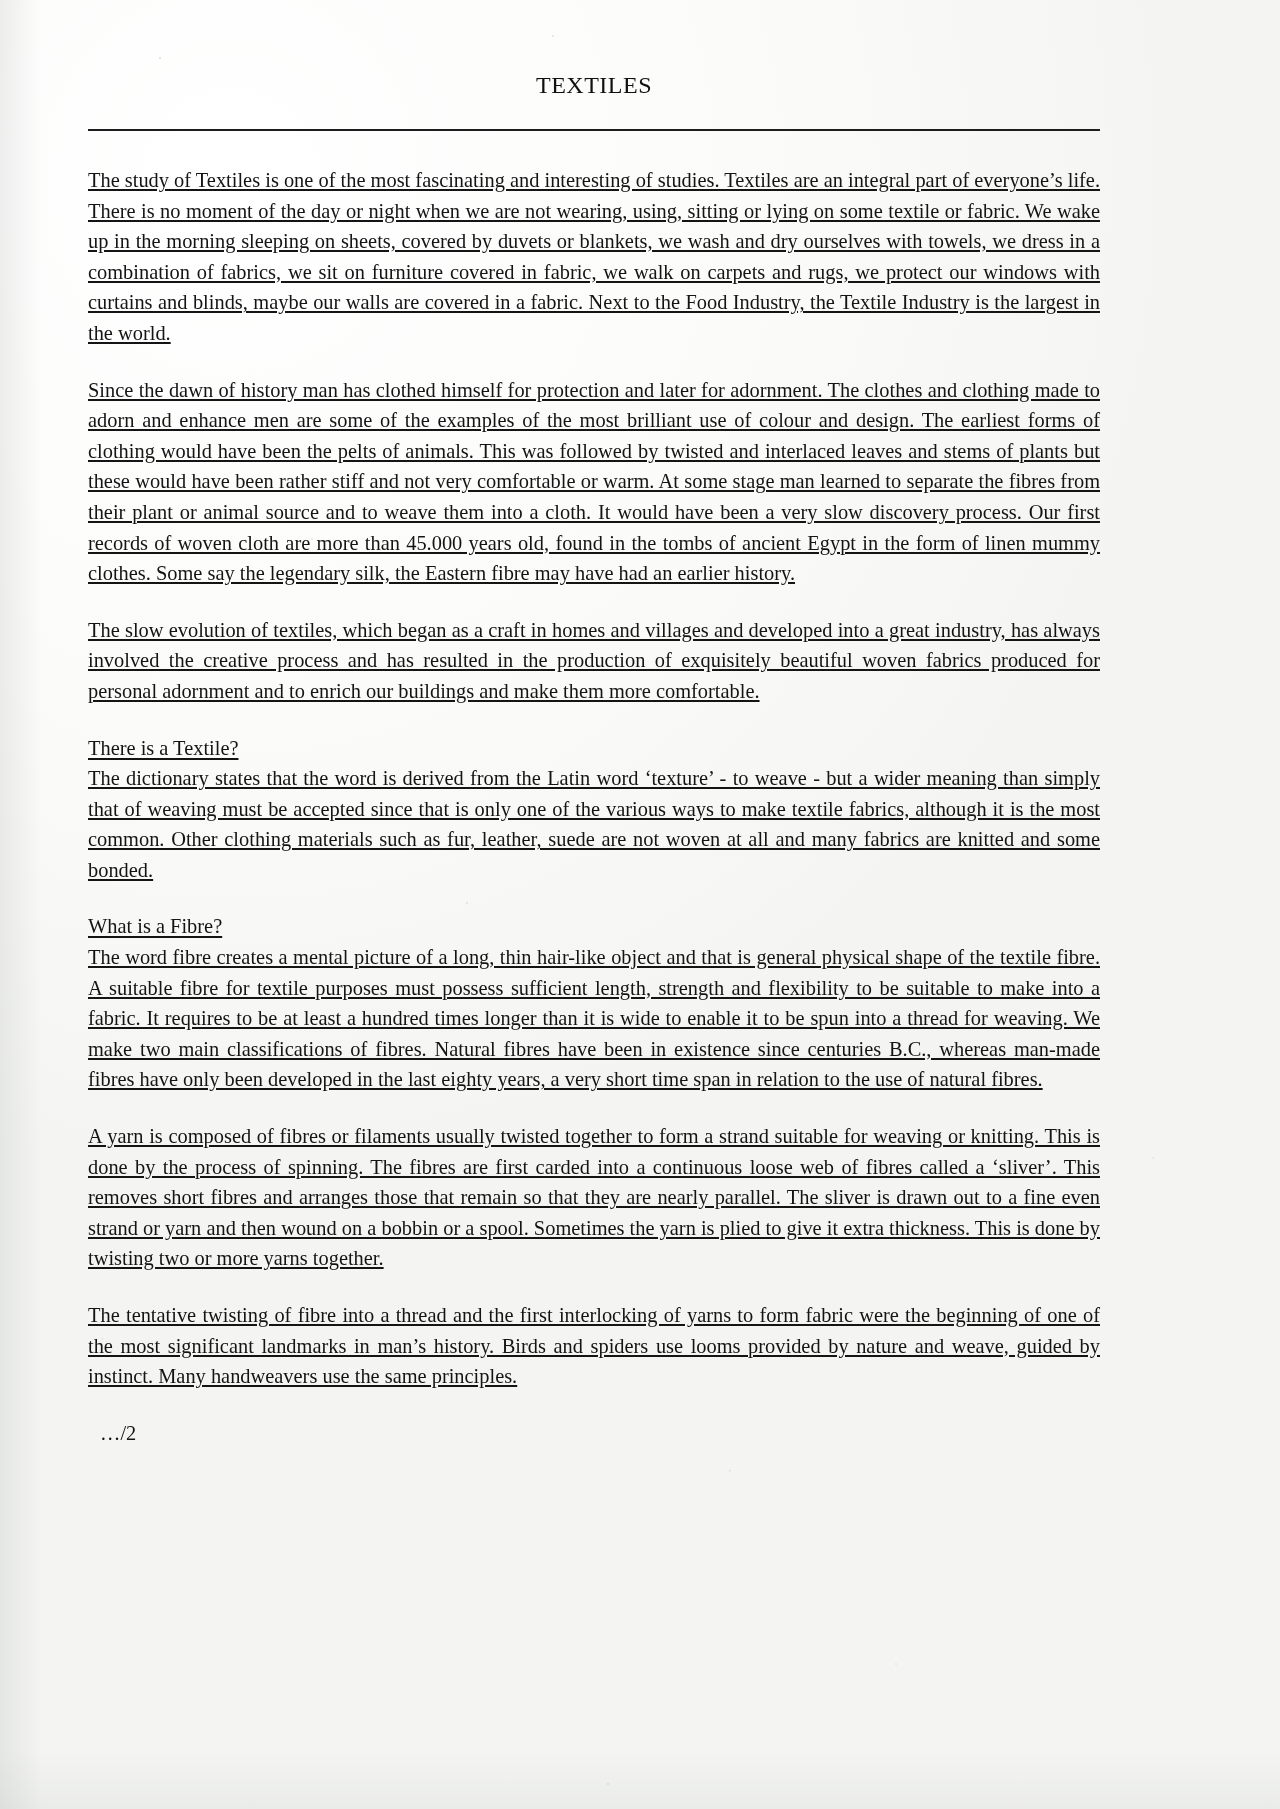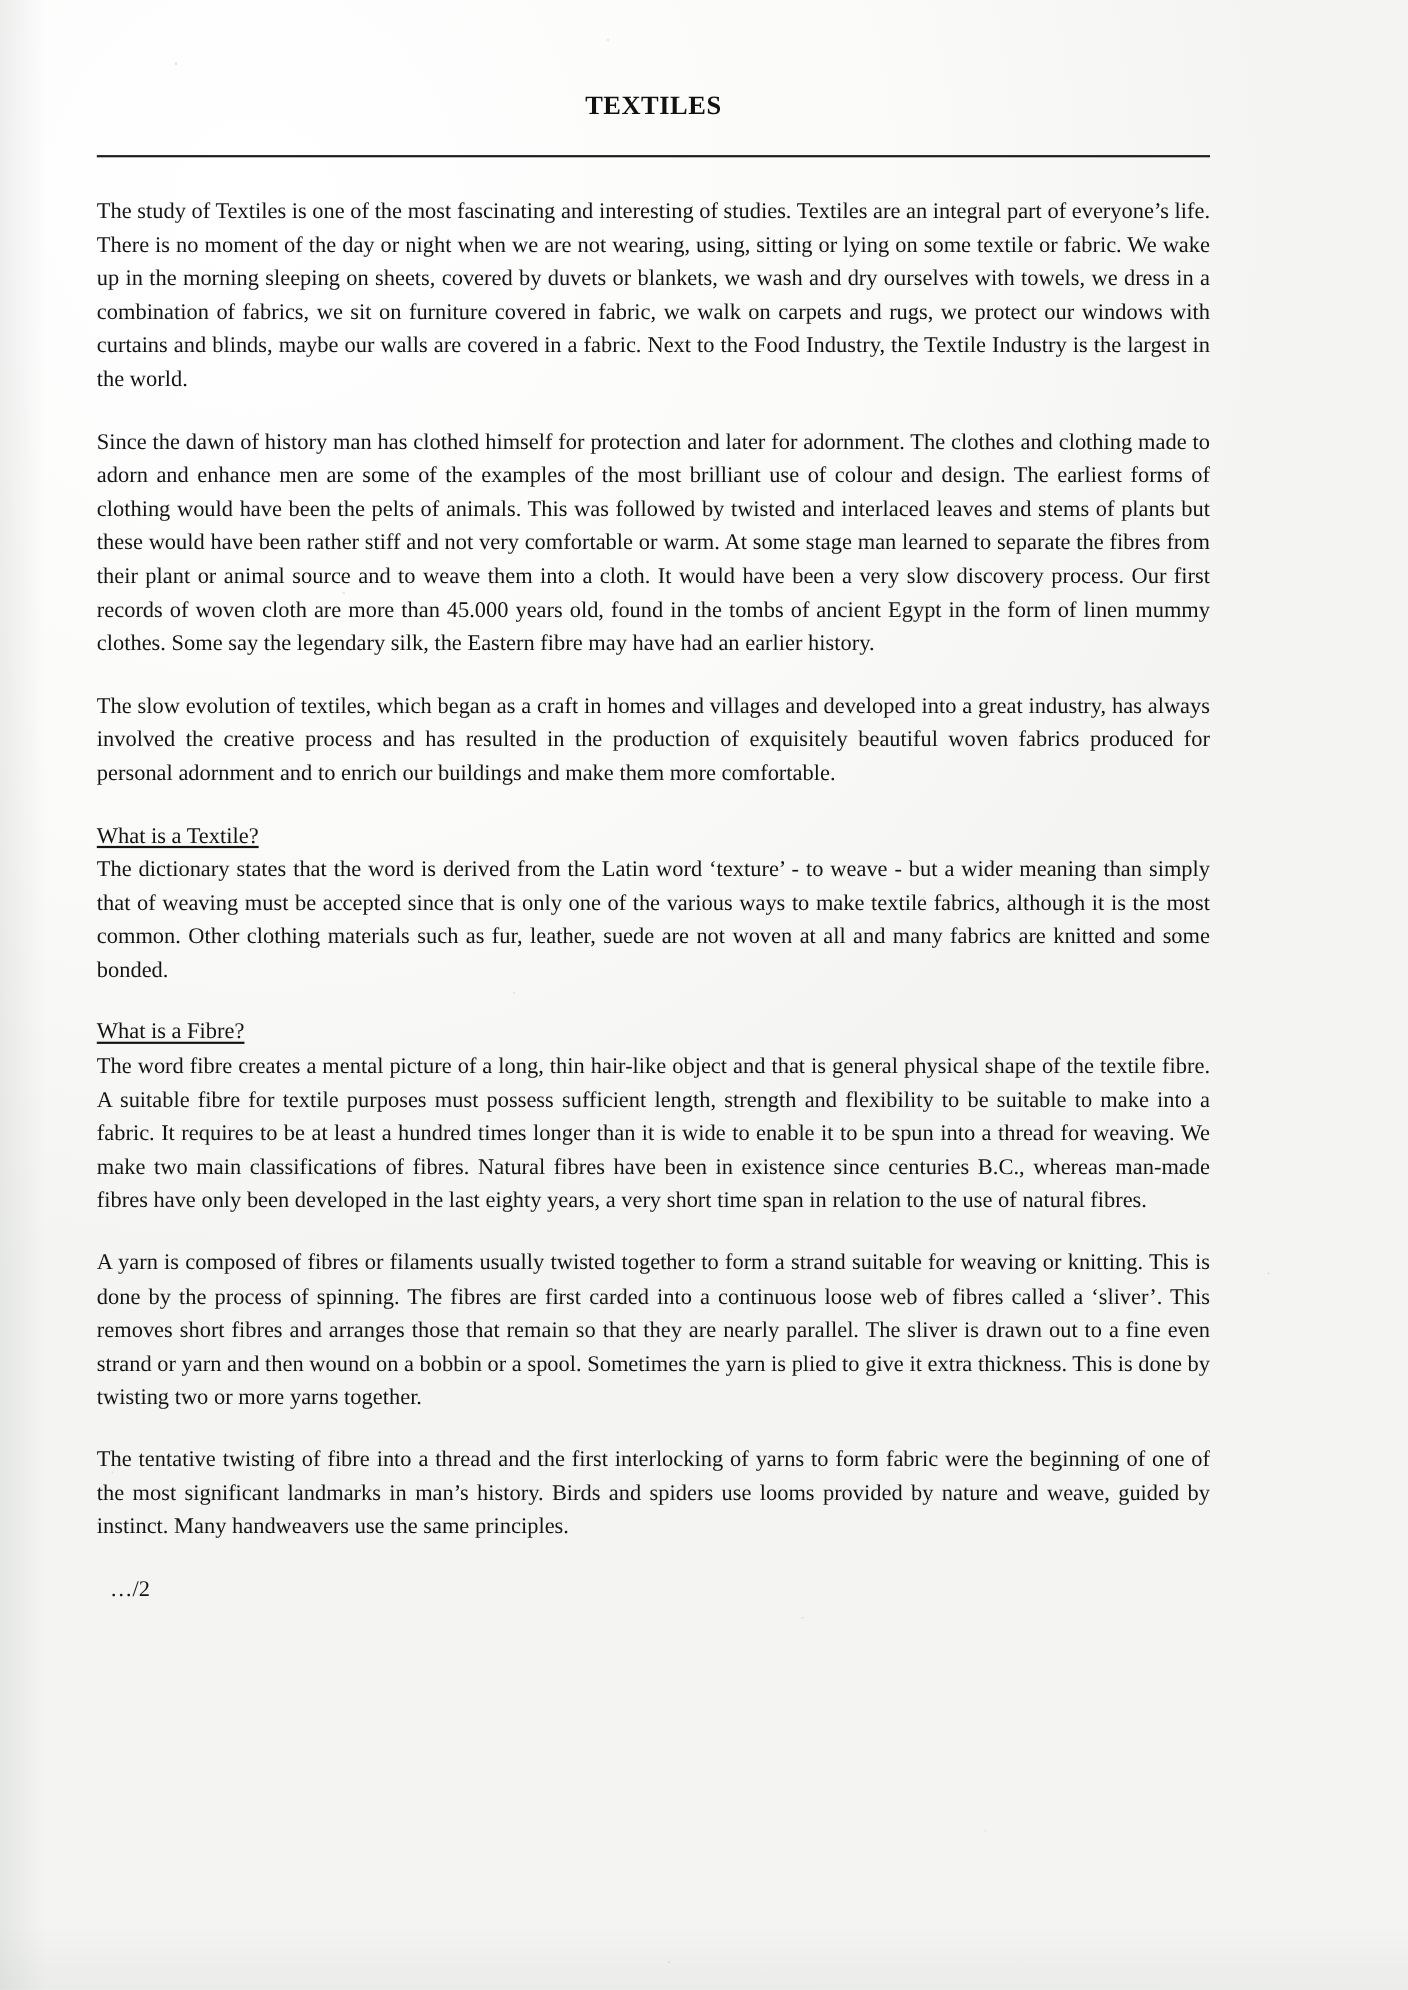--- a/index.html
+++ b/index.html
@@ -55,24 +55,24 @@
   .content {
     position: absolute;
     left: 88px;
     top: 0;
     width: 1012px;
     height: 1809px;
   }
 
   .doc-title {
     text-align: center;
-    font-weight: bold;
+    font-weight: normal;
     font-size: 24px;
     letter-spacing: .5px;
-    margin: 16px;
+    margin: 4px;
     padding-top: 68px;
     color: #111;
   }
 
   .title-rule {
     margin-top: 30px;
     border: 0;
     border-top: 2.5px solid #1d1d1d;
     width: 100%;
   }
@@ -81,20 +81,21 @@
     margin-top: 34px;
   }
 
   p.para {
     margin: 0 0 26px 0;
     font-size: 20.4px;
     line-height: 30.6px;
     text-align: justify;
     text-justify: inter-word;
     color: #141414;
+    text-decoration: underline;
   }
   p.para:last-child { margin-bottom: 0; }
 
   h2.section-heading {
     margin: 0 0 0 0;
     font-size: 20.4px;
     line-height: 30.6px;
     font-weight: normal;
     text-decoration: underline;
     text-underline-offset: 3px;
@@ -133,21 +134,21 @@
   <div class="body-copy">
 
     <p class="para">The study of Textiles is one of the most fascinating and interesting of studies. Textiles are an integral part of everyone’s life. There is no moment of the day or night when we are not wearing, using, sitting or lying on some textile or fabric. We wake up in the morning sleeping on sheets, covered by duvets or blankets, we wash and dry ourselves with towels, we dress in a combination of fabrics, we sit on furniture covered in fabric, we walk on carpets and rugs, we protect our windows with curtains and blinds, maybe our walls are covered in a fabric. Next to the Food Industry, the Textile Industry is the largest in the world.</p>
 
 
     <p class="para">Since the dawn of history man has clothed himself for protection and later for adornment. The clothes and clothing made to adorn and enhance men are some of the examples of the most brilliant use of colour and design. The earliest forms of clothing would have been the pelts of animals. This was followed by twisted and interlaced leaves and stems of plants but these would have been rather stiff and not very comfortable or warm. At some stage man learned to separate the fibres from their plant or animal source and to weave them into a cloth. It would have been a very slow discovery process. Our first records of woven cloth are more than 45.000 years old, found in the tombs of ancient Egypt in the form of linen mummy clothes. Some say the legendary silk, the Eastern fibre may have had an earlier history.</p>
 
     <p class="para">The slow evolution of textiles, which began as a craft in homes and villages and developed into a great industry, has always involved the creative process and has resulted in the production of exquisitely beautiful woven fabrics produced for personal adornment and to enrich our buildings and make them more comfortable.</p>
 
     <section class="block">
-      <h2 class="section-heading">What is a Textile?</h2>
+      <h2 class="section-heading">There is a Textile?</h2>
       <p class="para">The dictionary states that the word is derived from the Latin word ‘texture’ - to weave - but a wider meaning than simply that of weaving must be accepted since that is only one of the various ways to make textile fabrics, although it is the most common. Other clothing materials such as fur, leather, suede are not woven at all and many fabrics are knitted and some bonded.</p>
     </section>
 
     <section class="block">
       <h2 class="section-heading">What is a Fibre?</h2>
       <p class="para">The word fibre creates a mental picture of a long, thin hair-like object and that is general physical shape of the textile fibre. A suitable fibre for textile purposes must possess sufficient length, strength and flexibility to be suitable to make into a fabric. It requires to be at least a hundred times longer than it is wide to enable it to be spun into a thread for weaving. We make two main classifications of fibres. Natural fibres have been in existence since centuries B.C., whereas man-made fibres have only been developed in the last eighty years, a very short time span in relation to the use of natural fibres.</p>
     </section>
 
     <section class="block">
       <p class="para">A yarn is composed of fibres or filaments usually twisted together to form a strand suitable for weaving or knitting. This is done by the process of spinning. The fibres are first carded into a continuous loose web of fibres called a ‘sliver’. This removes short fibres and arranges those that remain so that they are nearly parallel. The sliver is drawn out to a fine even strand or yarn and then wound on a bobbin or a spool. Sometimes the yarn is plied to give it extra thickness. This is done by twisting two or more yarns together.</p>

